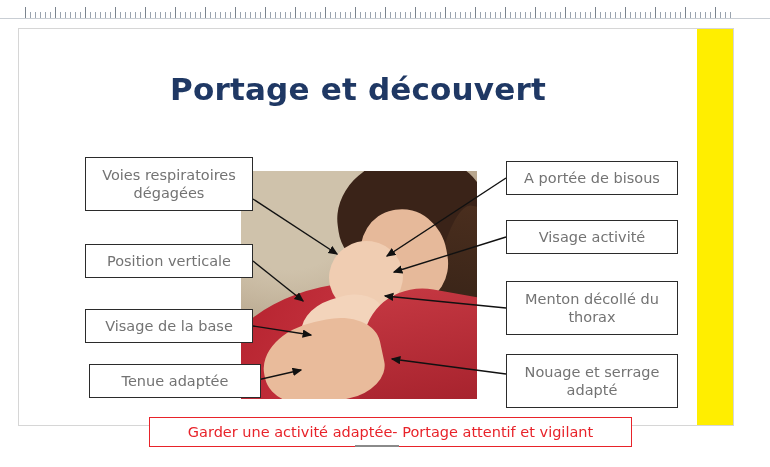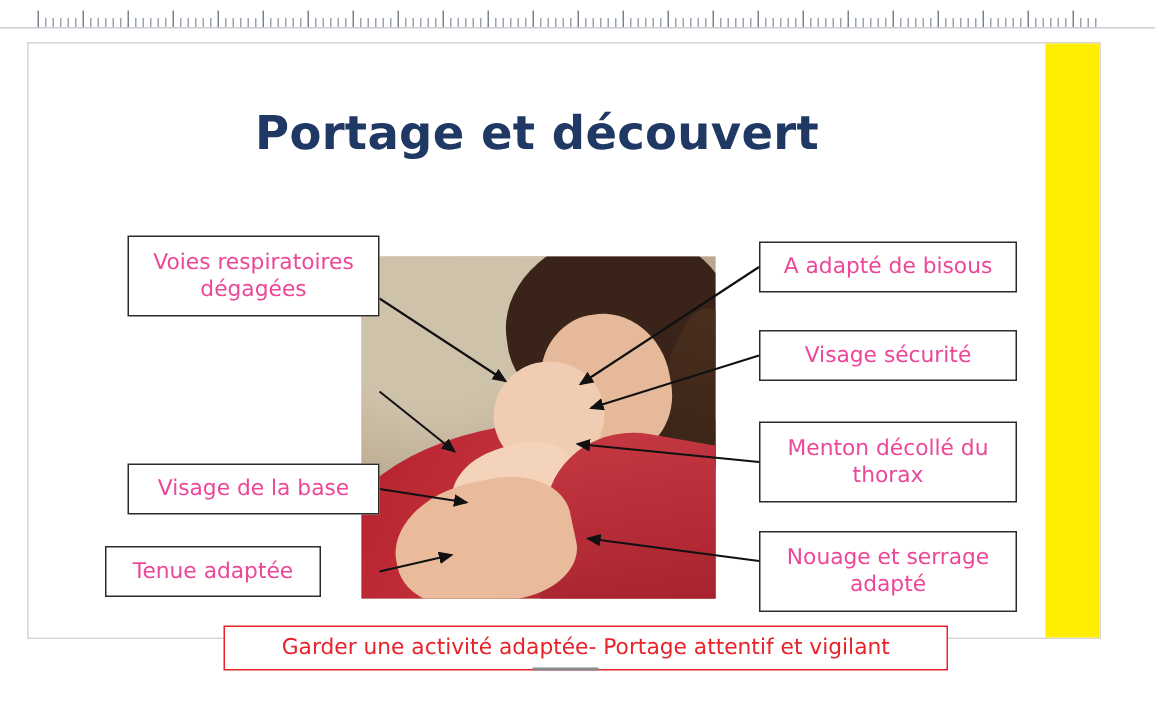--- a/index.html
+++ b/index.html
@@ -147,35 +147,35 @@
     border-radius: 45%;
     transform: rotate(-18deg);
   }
 
   
   .callout {
     position: absolute;
     box-sizing: border-box;
     border: 1px solid #2b2b2b;
     background: #ffffff;
-    color: #ec4899;
+    color: #737373;
     font-size: 14.5px;
     display: flex;
     align-items: center;
     justify-content: center;
     text-align: center;
     line-height: 1.25;
     padding: 3px 6px;
     font-family: "DejaVu Sans", sans-serif;
   }
 
   #cal-voies      { left: 66px;  top: 128px; width: 168px; height: 54px; }
   #cal-position   { left: 66px;  top: 215px; width: 168px; height: 34px; }
   #cal-soutien    { left: 66px;  top: 280px; width: 168px; height: 34px; }
-  #cal-tenue      { left: 51px;  top: 335px; width: 144px; height: 34px; }
+  #cal-tenue      { left: 70px;  top: 335px; width: 172px; height: 34px; }
   #cal-portee     { left: 487px; top: 132px; width: 172px; height: 34px; }
   #cal-visage     { left: 487px; top: 191px; width: 172px; height: 34px; }
   #cal-menton     { left: 487px; top: 252px; width: 172px; height: 54px; }
   #cal-nouage     { left: 487px; top: 325px; width: 172px; height: 54px; }
 
   
   #banner {
     position: absolute;
     left: 130px; top: 388px;
     width: 483px; height: 30px;
@@ -383,24 +383,25 @@
     <path d="M234,232 L284,272" stroke="#111" stroke-width="1.4" fill="none" marker-end="url(#ah)"></path>
     <path d="M234,297 L292,306" stroke="#111" stroke-width="1.4" fill="none" marker-end="url(#ah)"></path>
     <path d="M234,352 L282,341" stroke="#111" stroke-width="1.4" fill="none" marker-end="url(#ah)"></path>
     <path d="M487,149 L368,227" stroke="#111" stroke-width="1.4" fill="none" marker-end="url(#ah)"></path>
     <path d="M487,208 L375,243" stroke="#111" stroke-width="1.4" fill="none" marker-end="url(#ah)"></path>
     <path d="M487,279 L366,267" stroke="#111" stroke-width="1.4" fill="none" marker-end="url(#ah)"></path>
     <path d="M487,345 L373,330" stroke="#111" stroke-width="1.4" fill="none" marker-end="url(#ah)"></path>
   </svg>
 
   <div class="callout" id="cal-voies">Voies respiratoires dégagées</div>
+  <div class="callout" id="cal-position">Position verticale</div>
   <div class="callout" id="cal-soutien">Visage de la base</div>
   <div class="callout" id="cal-tenue">Tenue adaptée</div>
 
-  <div class="callout" id="cal-portee">A adapté de bisous</div>
-  <div class="callout" id="cal-visage">Visage sécurité</div>
+  <div class="callout" id="cal-portee">A portée de bisous</div>
+  <div class="callout" id="cal-visage">Visage activité</div>
   <div class="callout" id="cal-nouage">Nouage et serrage adapté</div>
   <div class="callout" id="cal-menton">Menton décollé du thorax</div>
 
   <div id="banner">Garder une activité adaptée- Portage attentif et vigilant</div>
 </div>
 
 <div id="bottom-dash"></div>
 
 </body></html>

